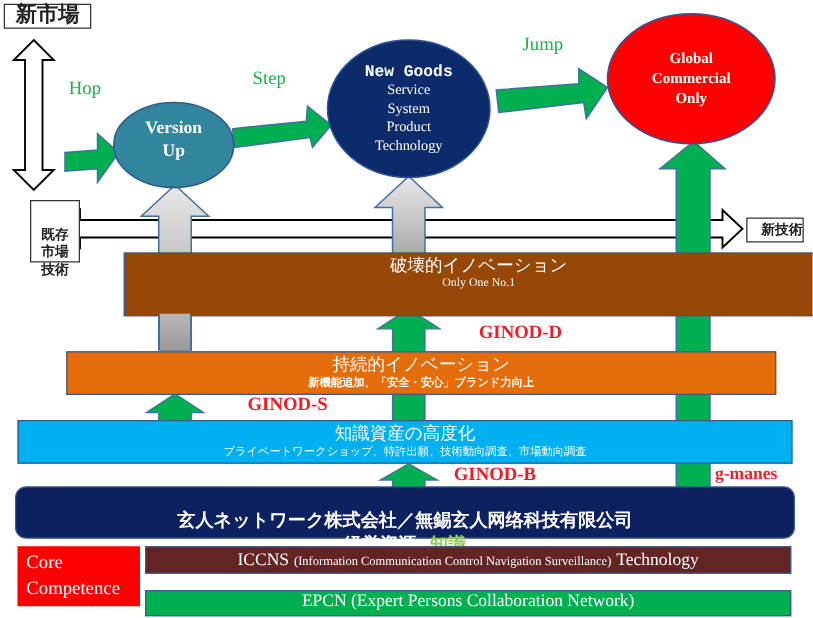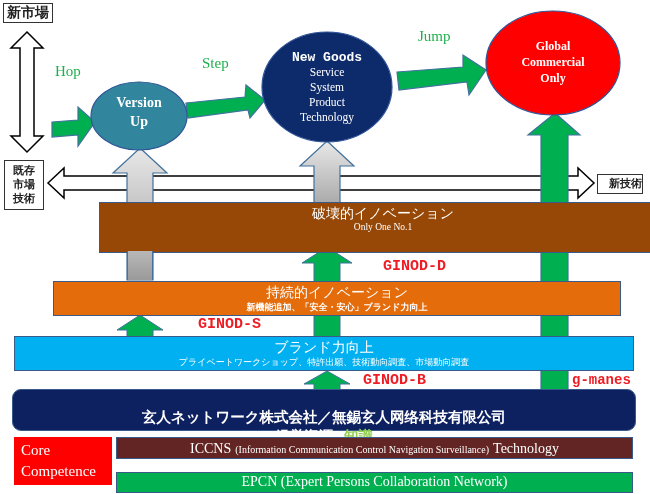--- a/index.html
+++ b/index.html
@@ -11,21 +11,21 @@
     font-family: "DejaVu Sans", sans-serif; font-weight: bold; font-size: 11px;
     color: #222; text-align: center; line-height: 14px;
   }
   .hop { position: absolute; color: #1db04c; font-size: 15px; font-family: "Liberation Serif", serif; }
   .ell-text { position: absolute; text-align: center; color: #fff; font-family: "Liberation Serif", serif; }
   .band {
     position: absolute; color: #fff; text-align: center;
     font-family: "DejaVu Sans", sans-serif;
     border: 1.5px solid #3a5a8a;
   }
-  .red-label { position: absolute; color: #ee1c24; font-weight: bold; font-size: 15px; font-family: Liberation Mono, monospace; }
+  .red-label { position: absolute; color: #ee1c24; font-weight: bold; font-size: 15px; font-family: Liberation Serif, serif; }
 </style>
 </head>
 <body>
 
 <svg class="layer" width="650" height="494">
   <defs>
     <linearGradient id="grayGrad" x1="0" y1="0" x2="0" y2="1">
       <stop offset="0" stop-color="#e8e8e8"></stop>
       <stop offset="1" stop-color="#9a9a9a"></stop>
     </linearGradient>
@@ -50,22 +50,22 @@
 
   <path d="M186,103 L245,97 L246,85 L265,100 L250,118 L248,110 L188,118 Z" fill="#00b050" stroke="#41719c" stroke-width="1.2"></path>
 
   <path d="M397,72 L463,67 L463,55 L486,70 L469,95 L467,82 L399,90 Z" fill="#00b050" stroke="#41719c" stroke-width="1.2"></path>
 
   <ellipse cx="139" cy="116" rx="48" ry="34" fill="#31859c" stroke="#2f5597" stroke-width="1.2"></ellipse>
   <ellipse cx="327" cy="87" rx="65" ry="55" fill="#0d2a6b" stroke="#2f5597" stroke-width="1.2"></ellipse>
   <ellipse cx="553" cy="63" rx="67" ry="52" fill="#ff0000" stroke="#2f5597" stroke-width="1.2"></ellipse>
 </svg>
 
-<div class="boxlabel" style="left:3px;top:3px;width:50px;height:20px;line-height:17px;font-size:14px;">新市場</div>
-<div class="boxlabel" style="left:4px;top:160px;width:40px;height:50px;padding-top:3px;">
+<div class="boxlabel" style="left:3px;top:3px;width:70px;height:20px;line-height:17px;font-size:17px;">新市場</div>
+<div class="boxlabel" style="left:24px;top:160px;width:40px;height:50px;padding-top:20px;">
   <div>既存</div>
   <div>市場</div>
   <div>技術</div>
 </div>
 <div class="boxlabel" style="left:597px;top:174px;width:46px;height:20px;line-height:17px;text-align:right;">新技術</div>
 
 <div class="hop" style="left:55px;top:63px;">Hop</div>
 <div class="hop" style="left:202px;top:55px;">Step</div>
 <div class="hop" style="left:418px;top:28px;">Jump</div>
 
@@ -96,21 +96,21 @@
 <div class="red-label" style="left:383px;top:258px;">GINOD-D</div>
 
 <div class="band" style="left:53px;top:281px;width:568px;height:35px;background:#e46c0a;">
   <div style="font-size:14px;line-height:18px;margin-top:1px;">持続的イノベーション</div>
   <div style="font-size:9px;line-height:12px;font-weight:bold;">新機能追加、「安全・安心」ブランド力向上</div>
 </div>
 
 <div class="red-label" style="left:198px;top:316px;">GINOD-S</div>
 
 <div class="band" style="left:14px;top:336px;width:620px;height:35px;background:#00b0f0;">
-  <div style="font-size:14px;line-height:18px;margin-top:1px;">ブランド力向上</div>
+  <div style="font-size:14px;line-height:18px;margin-top:1px;">知識資産の高度化</div>
   <div style="font-size:9px;line-height:12px;">プライベートワークショップ、特許出願、技術動向調査、市場動向調査</div>
 </div>
 
 <div class="red-label" style="left:363px;top:372px;">GINOD-B</div>
 <div class="red-label" style="left:572px;top:372px;font-size:14px;">g-manes</div>
 
 <div class="band" style="left:12px;top:389px;width:624px;height:42px;background:#0d2060;border-radius:9px;font-weight:bold;">
   <div style="font-size:14.5px;line-height:19px;margin-top:18px;">玄人ネットワーク株式会社／無錫玄人网络科技有限公司</div>
   <div style="font-size:14.5px;line-height:19px;">
     <span>経営資源</span>

